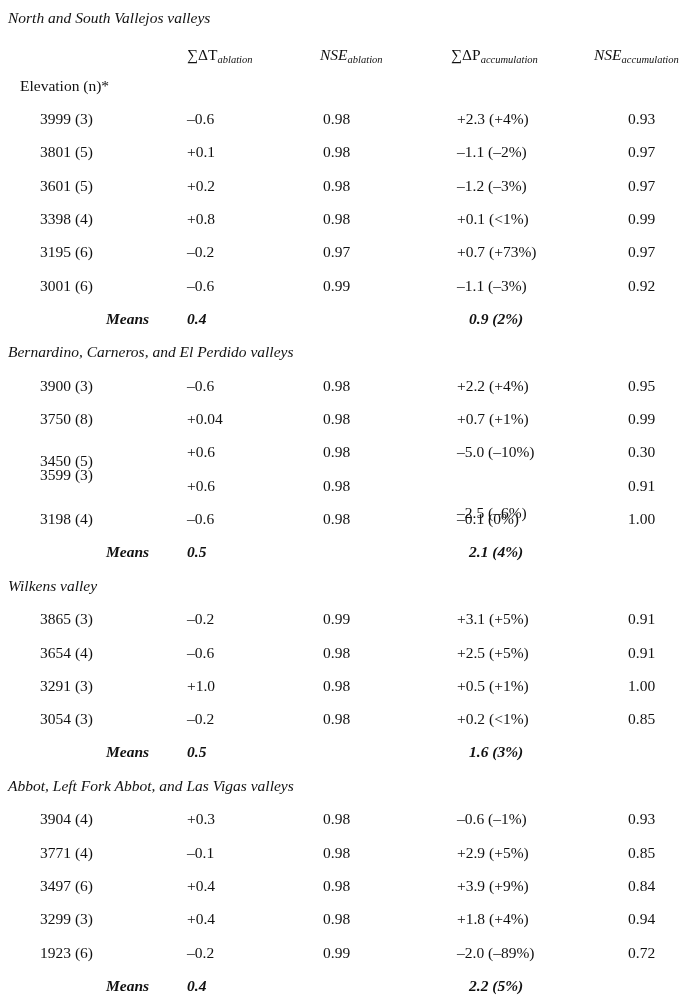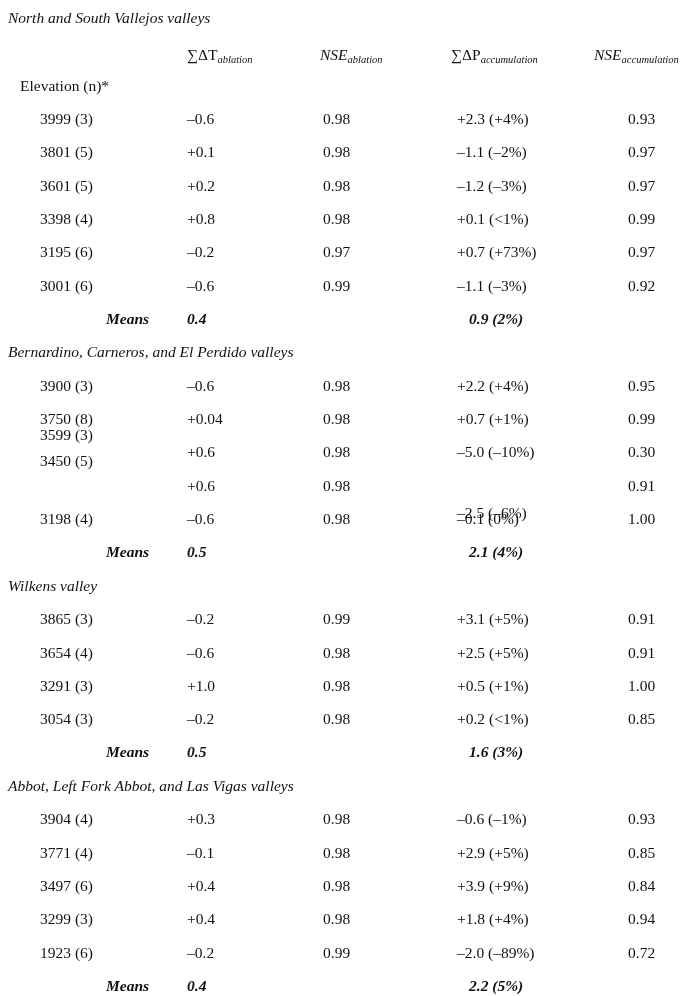--- a/index.html
+++ b/index.html
@@ -92,21 +92,21 @@
     <div class="abs c-nse2" style="top:377px">0.95</div>
   </div>
   <div>
     <div class="abs c-elev" style="top:410px">3750 (8)</div>
     <div class="abs c-dt" style="top:410px">+0.04</div>
     <div class="abs c-nse1" style="top:410px">0.98</div>
     <div class="abs c-dp" style="top:410px">+0.7 (+1%)</div>
     <div class="abs c-nse2" style="top:410px">0.99</div>
   </div>
   <div>
-    <div class="abs c-elev" style="top:426px">3599 (3)</div>
+    <div class="abs c-elev" style="top:466px">3599 (3)</div>
     <div class="abs c-dt" style="top:443px">+0.6</div>
     <div class="abs c-nse1" style="top:443px">0.98</div>
     <div class="abs c-dp" style="top:443px">–5.0 (–10%)</div>
     <div class="abs c-nse2" style="top:443px">0.30</div>
   </div>
   <div>
     <div class="abs c-elev" style="top:452px">3450 (5)</div>
     <div class="abs c-dt" style="top:477px">+0.6</div>
     <div class="abs c-nse1" style="top:477px">0.98</div>
     <div class="abs c-dp" style="top:504px">–2.5 (–6%)</div>

